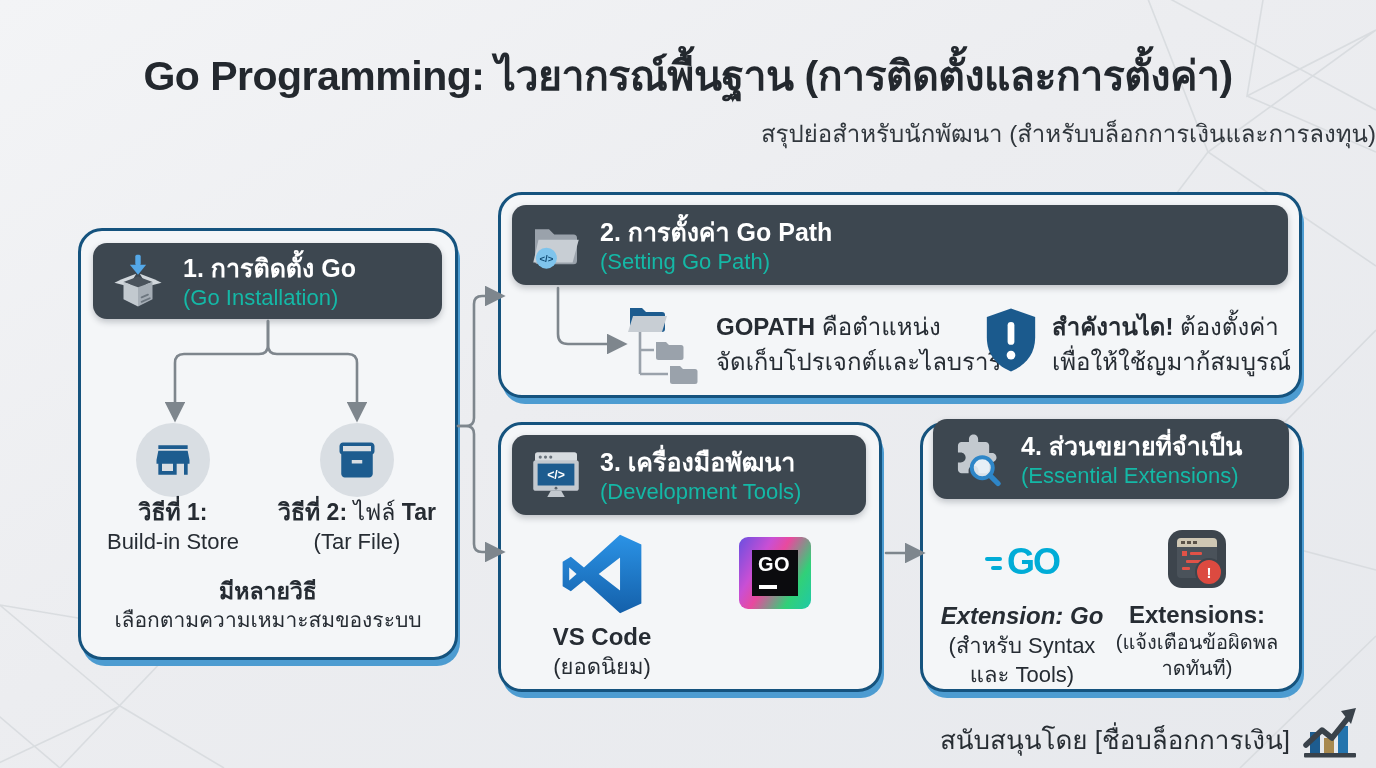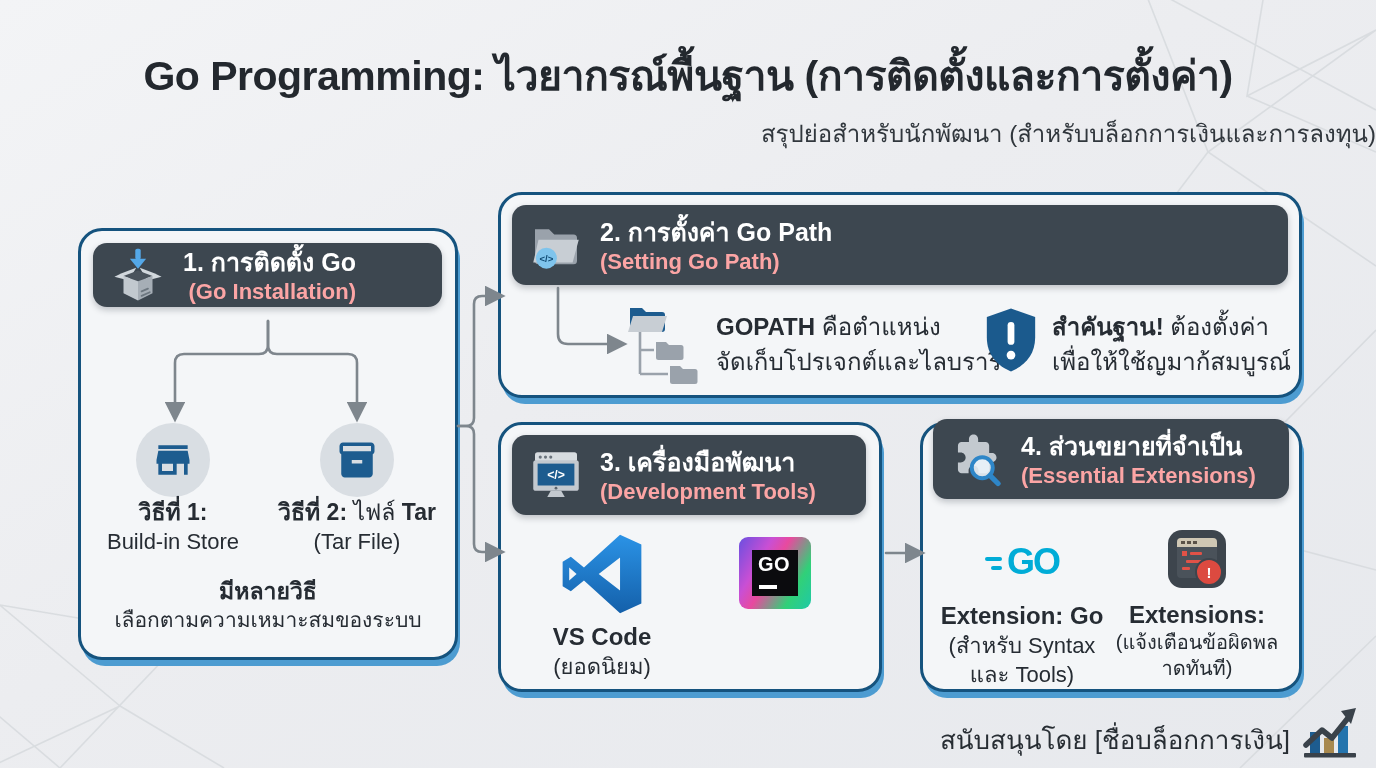--- a/index.html
+++ b/index.html
@@ -11,21 +11,21 @@
   .bgpat{position:absolute;inset:0;z-index:0;}
   .title{position:absolute;left:0;top:50px;width:1376px;text-align:center;
     font-size:41px;font-weight:800;letter-spacing:-.5px;color:#23282e;z-index:2;line-height:1.3;}
   .subtitle{position:absolute;left:0;top:114px;width:1376px;text-align:right;
     font-size:24px;font-weight:400;color:#31373d;z-index:2;}
   .card{position:absolute;background:#f4f6f8;border:3px solid #15537e;border-radius:24px;
     box-shadow:3px 7px 0 -1px #4d9cd1;z-index:1;box-sizing:border-box;}
   .hdr{position:absolute;background:#3d4750;border-radius:14px;display:flex;align-items:center;
     gap:16px;padding:0 16px;color:#fff;box-sizing:border-box;box-shadow:0 3px 6px rgba(35,45,55,.25);z-index:2;}
   .hth{font-size:25px;font-weight:700;line-height:1.3;}
-  .hen{font-size:22px;font-weight:700;color:#fca5a5;line-height:1.15;}
+  .hen{font-size:22px;font-weight:400;color:#14b8a6;line-height:1.15;}
   .conn{position:absolute;inset:0;z-index:5;pointer-events:none;}
   .circle-ic{position:absolute;width:74px;height:74px;border-radius:50%;background:#d9dee3;
     display:flex;align-items:center;justify-content:center;z-index:2;}
   .tc{position:absolute;text-align:center;z-index:2;}
   .b{font-weight:700;}
   .l23{font-size:23px;line-height:30px;}
   .l22{font-size:22px;line-height:29px;}
   .l21{font-size:21px;line-height:28px;}
   .l20{font-size:20px;line-height:26px;}
   .body24{font-size:24px;line-height:35px;white-space:nowrap;}
@@ -59,21 +59,21 @@
       <path d="M1135 -20 L1376 110 M1376 30 L1208 152 L1376 266 M1146 -6 L1208 152 M1268 -30 L1247 96 L1376 30 M1208 152 L1120 268 M1247 96 L1376 152"></path>
       <path d="M1376 330 L1188 520 L1376 570 M1240 768 L1376 636 M1188 520 L1290 700"></path>
       <path d="M-30 580 L120 706 L-12 768 M60 768 L186 636 L-30 600 M120 706 L224 768 M-20 700 L60 768"></path>
     </g>
   </svg>
 
   <div class="title">Go Programming: ไวยากรณ์พื้นฐาน (การติดตั้งและการตั้งค่า)</div>
   <div class="subtitle">สรุปย่อสำหรับนักพัฒนา (สำหรับบล็อกการเงินและการลงทุน)</div>
 
   <section class="card" style="left:78px;top:228px;width:380px;height:432px;"></section>
-  <header class="hdr" style="left:93px;top:243px;width:349px;height:64px;text-align:right;">
+  <header class="hdr" style="left:93px;top:243px;width:349px;height:76px;">
     <span>
       <svg width="58" height="58" viewBox="0 0 64 64">
         <rect x="29" y="3" width="6" height="12" rx="2" fill="#54a8e8"></rect>
         <polygon points="23,14 41,14 32,25" fill="#54a8e8"></polygon>
         <polygon points="14,30 30,24 22,38 6,34" fill="#d2d8dd"></polygon>
         <polygon points="50,30 34,24 42,38 58,34" fill="#d2d8dd"></polygon>
         <polygon points="32,27 48,33 32,39 16,33" fill="#4a535c"></polygon>
         <polygon points="16,33 32,39 32,60 16,52" fill="#c2c9cf"></polygon>
         <polygon points="48,33 32,39 32,60 48,52" fill="#a6aeb6"></polygon>
         <path d="M36 50 L43 47 M36 55 L45 51" stroke="#6d7780" stroke-width="2" stroke-linecap="round"></path>
@@ -144,21 +144,21 @@
 
   <span class="abs" style="left:982px;top:306px;z-index:2;">
     <svg width="58" height="68" viewBox="0 0 48 56">
       <path d="M24 2 L44 9 V26 C44 40 35.5 49.5 24 54 C12.5 49.5 4 40 4 26 V9 Z" fill="#1b5a8d"></path>
       <rect x="21.2" y="13" width="5.6" height="19" rx="2.8" fill="#fff"></rect>
       <circle cx="24" cy="40.5" r="3.6" fill="#fff"></circle>
     </svg>
   </span>
 
   <div class="abs" style="left:1052px;top:309px;z-index:2;">
-    <div class="body24"><span class="b">สำคันฐาน!</span><span> ต้องตั้งค่า</span></div>
+    <div class="body24"><span class="b">สำคังานได!</span><span> ต้องตั้งค่า</span></div>
     <div class="body24">เพื่อให้ใช้ญมาก้สมบูรณ์</div>
   </div>
 
   <section class="card" style="left:498px;top:422px;width:384px;height:270px;"></section>
   <header class="hdr" style="left:512px;top:435px;width:354px;height:80px;">
     <span>
       <svg width="56" height="56" viewBox="0 0 64 64">
         <rect x="8" y="6" width="48" height="11" rx="3" fill="#d7dce0"></rect>
         <circle cx="14" cy="11.5" r="1.8" fill="#6a737c"></circle>
           <circle cx="20" cy="11.5" r="1.8" fill="#6a737c"></circle>
@@ -240,21 +240,21 @@
           <i style="width:16px;"></i>
         </div>
       <div class="errline">
           <i style="width:8px;"></i>
         </div>
     </div>
     <div class="errbadge">!</div>
   </div>
 
   <div class="tc" style="left:932px;top:601px;width:180px;">
-    <div class="l23 b" style="font-size:24px;">Extension: Go</div>
+    <div class="l23 b" style="font-size:24px;font-style:italic;">Extension: Go</div>
     <div class="l22">(สำหรับ Syntax</div>
     <div class="l22">และ Tools)</div>
   </div>
   <div class="tc" style="left:1100px;top:601px;width:194px;">
     <div class="l23 b" style="font-size:24px;line-height:28px;">Extensions:</div>
     <div class="l20">(แจ้งเตือนข้อผิดพล</div>
     <div class="l20">าดทันที)</div>
   </div>
 
   <svg class="conn" width="1376" height="768">

